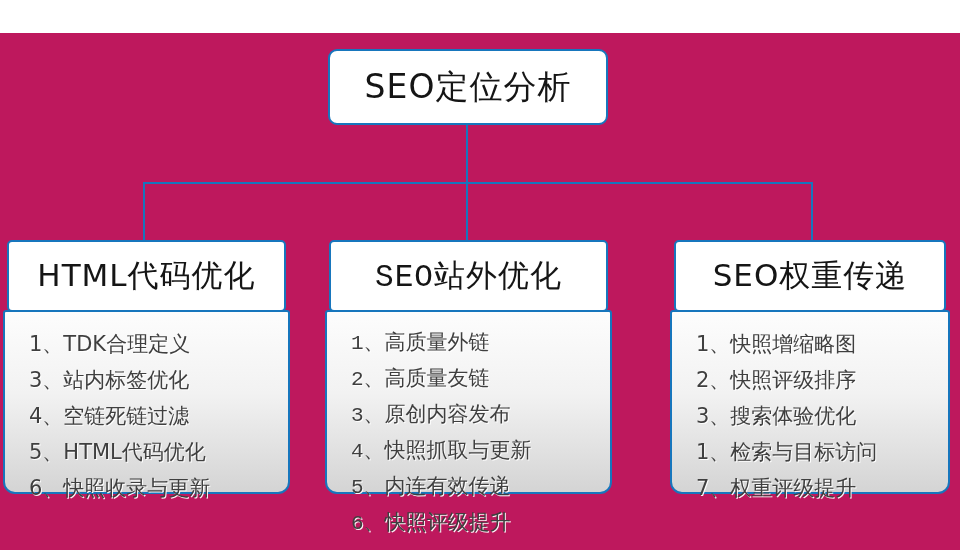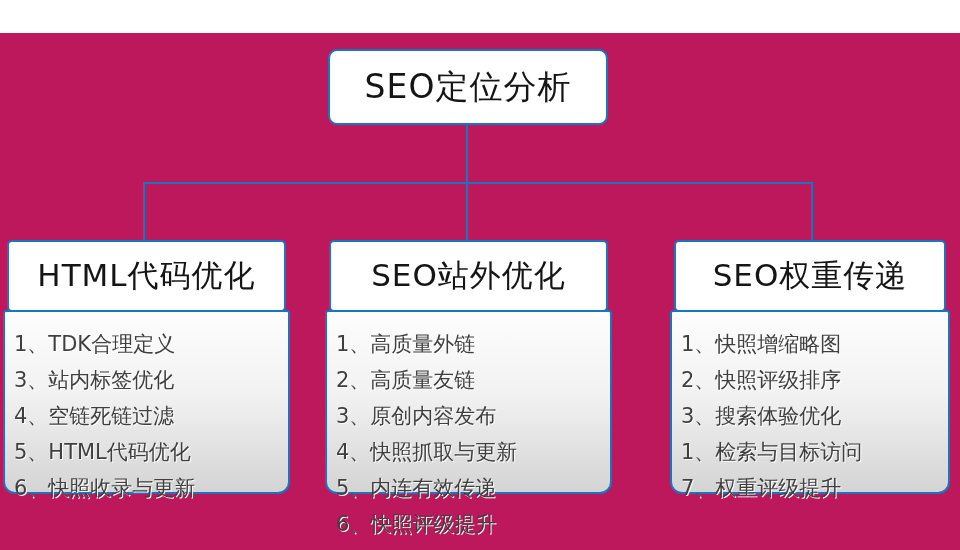--- a/index.html
+++ b/index.html
@@ -65,21 +65,21 @@
     position: relative;
     z-index: 2;
   }
   .panel {
     margin-top: -2px;
     height: 184px;
     box-sizing: border-box;
     border: 2px solid #1776bd;
     border-radius: 3px 3px 12px 12px;
     background: linear-gradient(180deg, #fdfdfd 0%, #f2f2f2 45%, #e2e2e2 75%, #d4d4d4 100%);
-    padding: 14px 0 0 9px;
+    padding: 14px 0 0 24px;
     position: relative;
     z-index: 1;
   }
   .item {
     font-size: 21px;
     line-height: 36px;
     color: #3f3f3f;
     text-shadow: 1px 1px 0 rgba(255,255,255,0.95);
     white-space: nowrap;
   }
@@ -105,21 +105,21 @@
     </div>
     <div class="panel">
       <div class="item">1、TDK合理定义</div>
       <div class="item">3、站内标签优化</div>
       <div class="item">4、空链死链过滤</div>
       <div class="item">5、HTML代码优化</div>
       <div class="item">6、快照收录与更新</div>
     </div>
   </div>
 
-  <div class="column" style="left:325px; width:287px;">
+  <div class="column" style="left:325px; width:287px;font-family:Liberation Mono, monospace;">
     <div class="header-box">
       <span>SEO站外优化</span>
     </div>
     <div class="panel">
       <div class="item">1、高质量外链</div>
       <div class="item">2、高质量友链</div>
       <div class="item">3、原创内容发布</div>
       <div class="item">4、快照抓取与更新</div>
       <div class="item">5、内连有效传递</div>
       <div class="item">6、快照评级提升</div>

